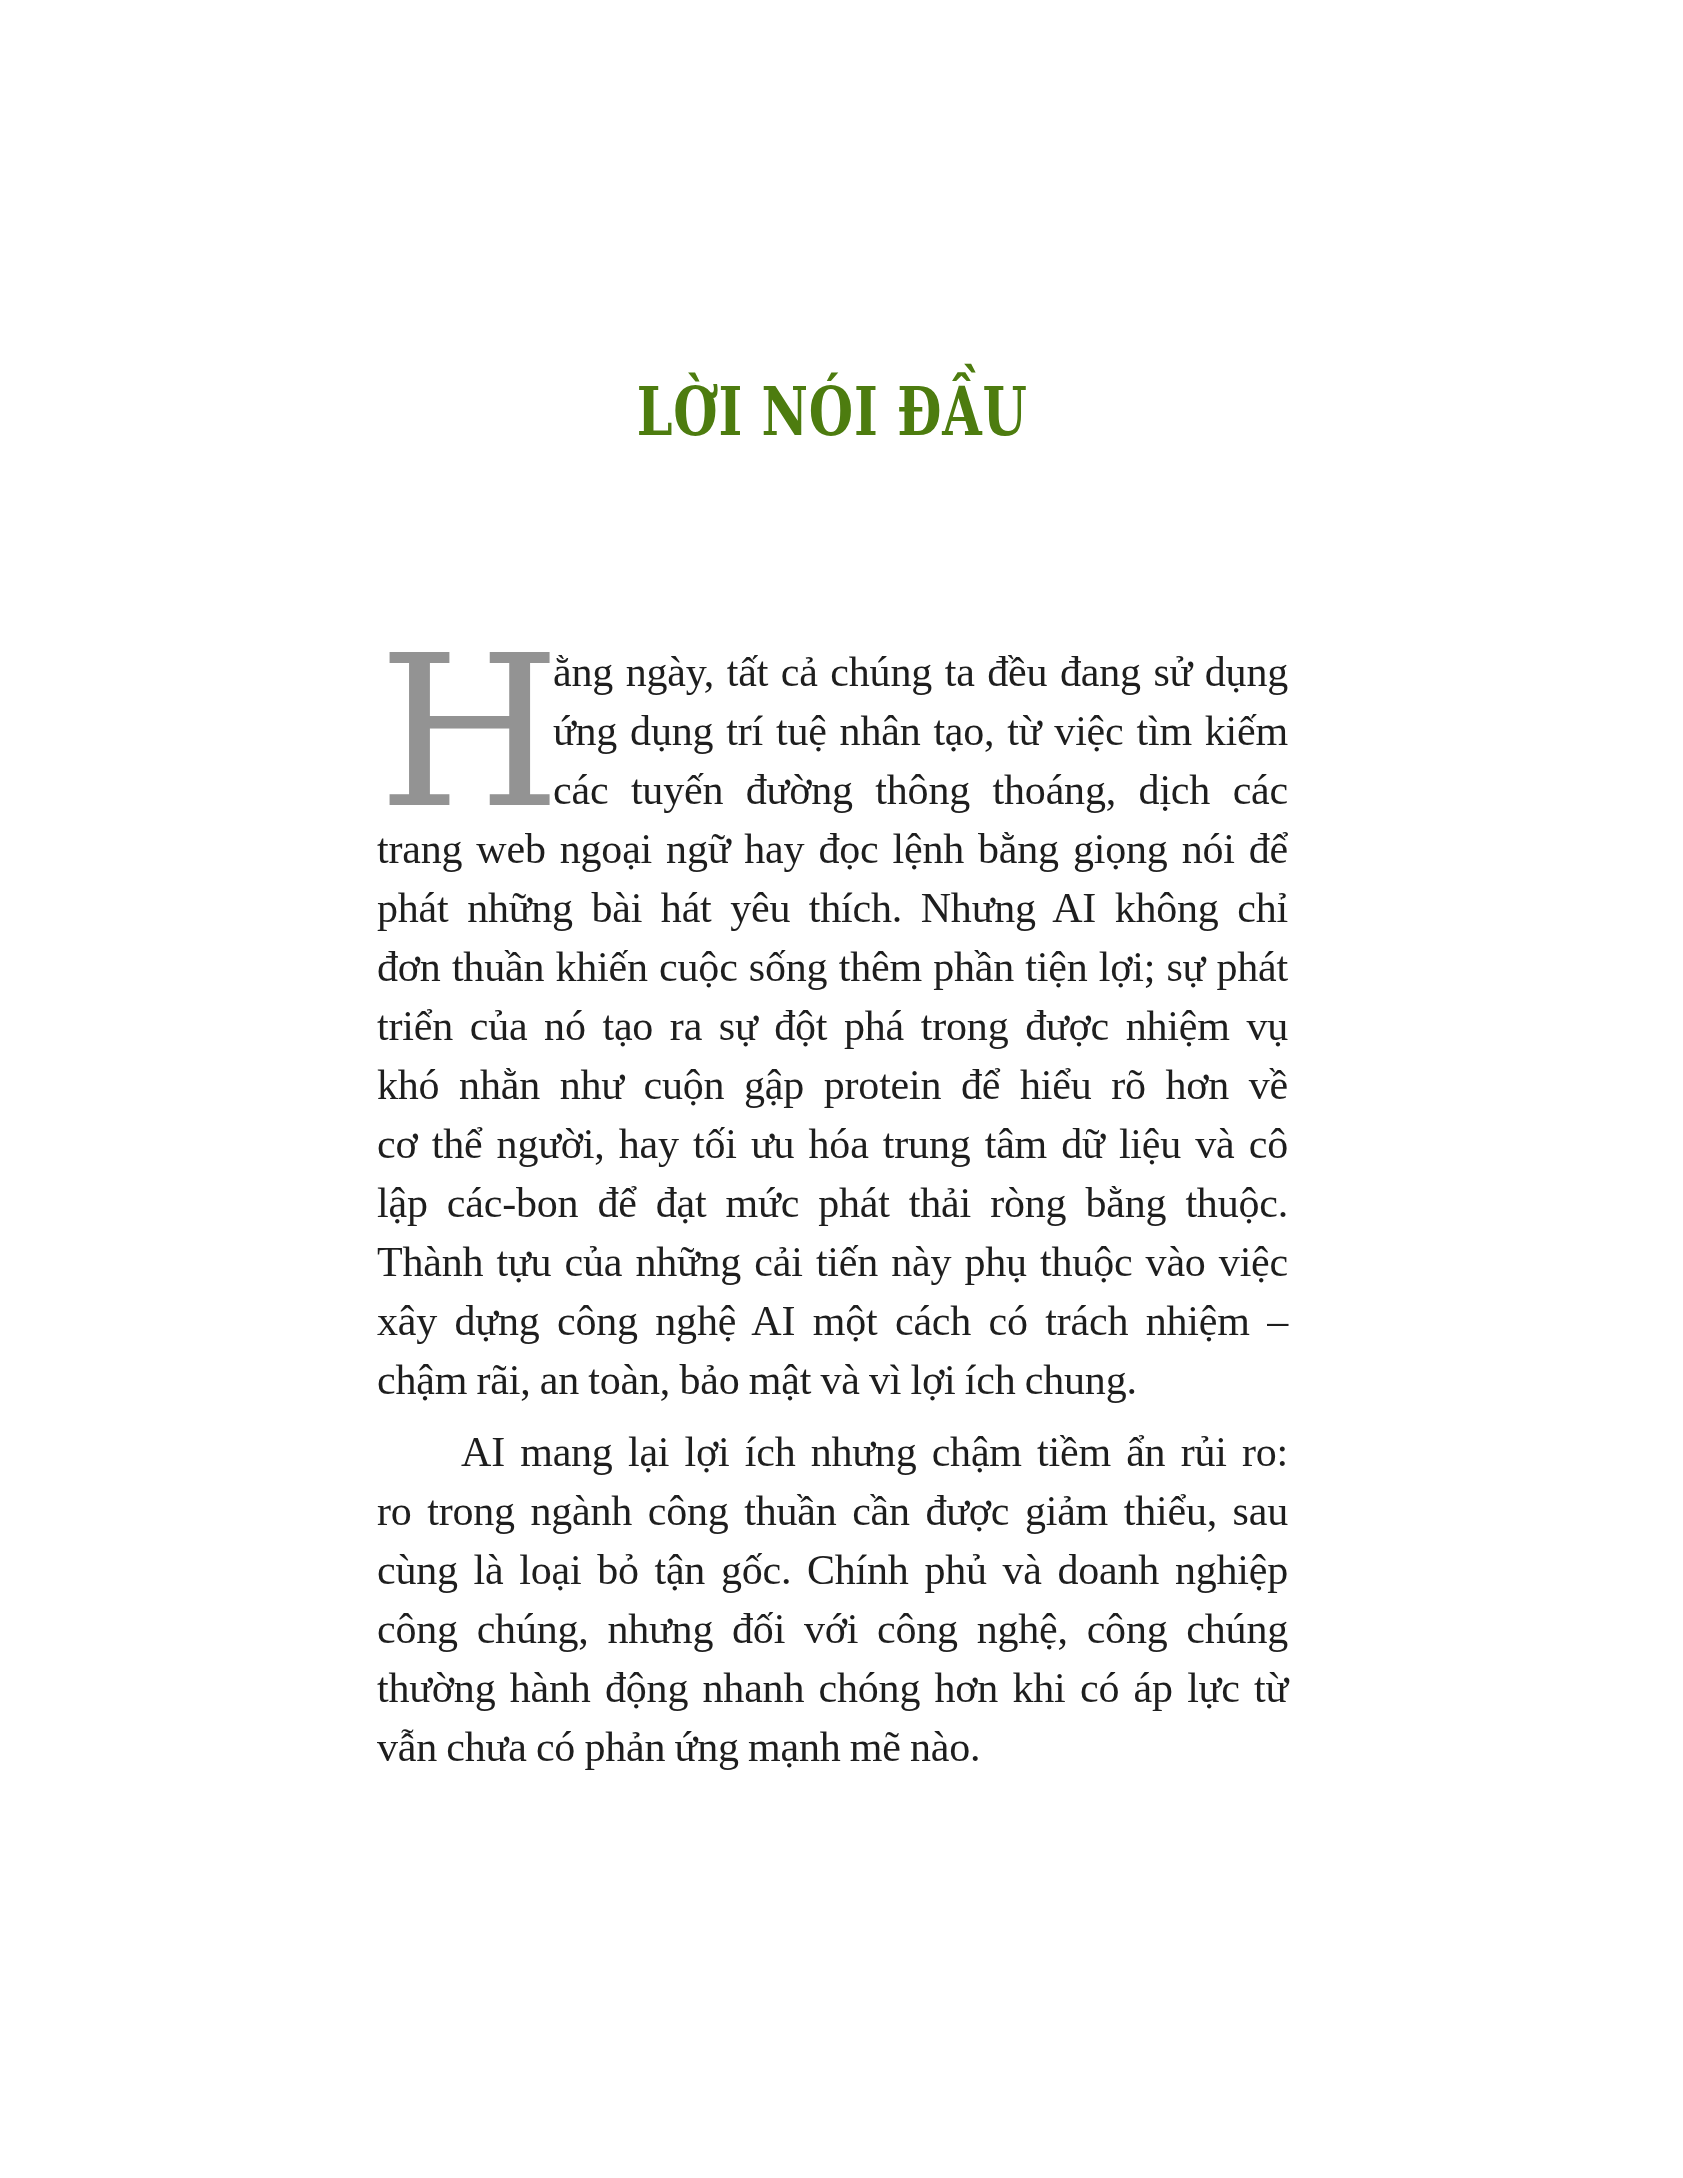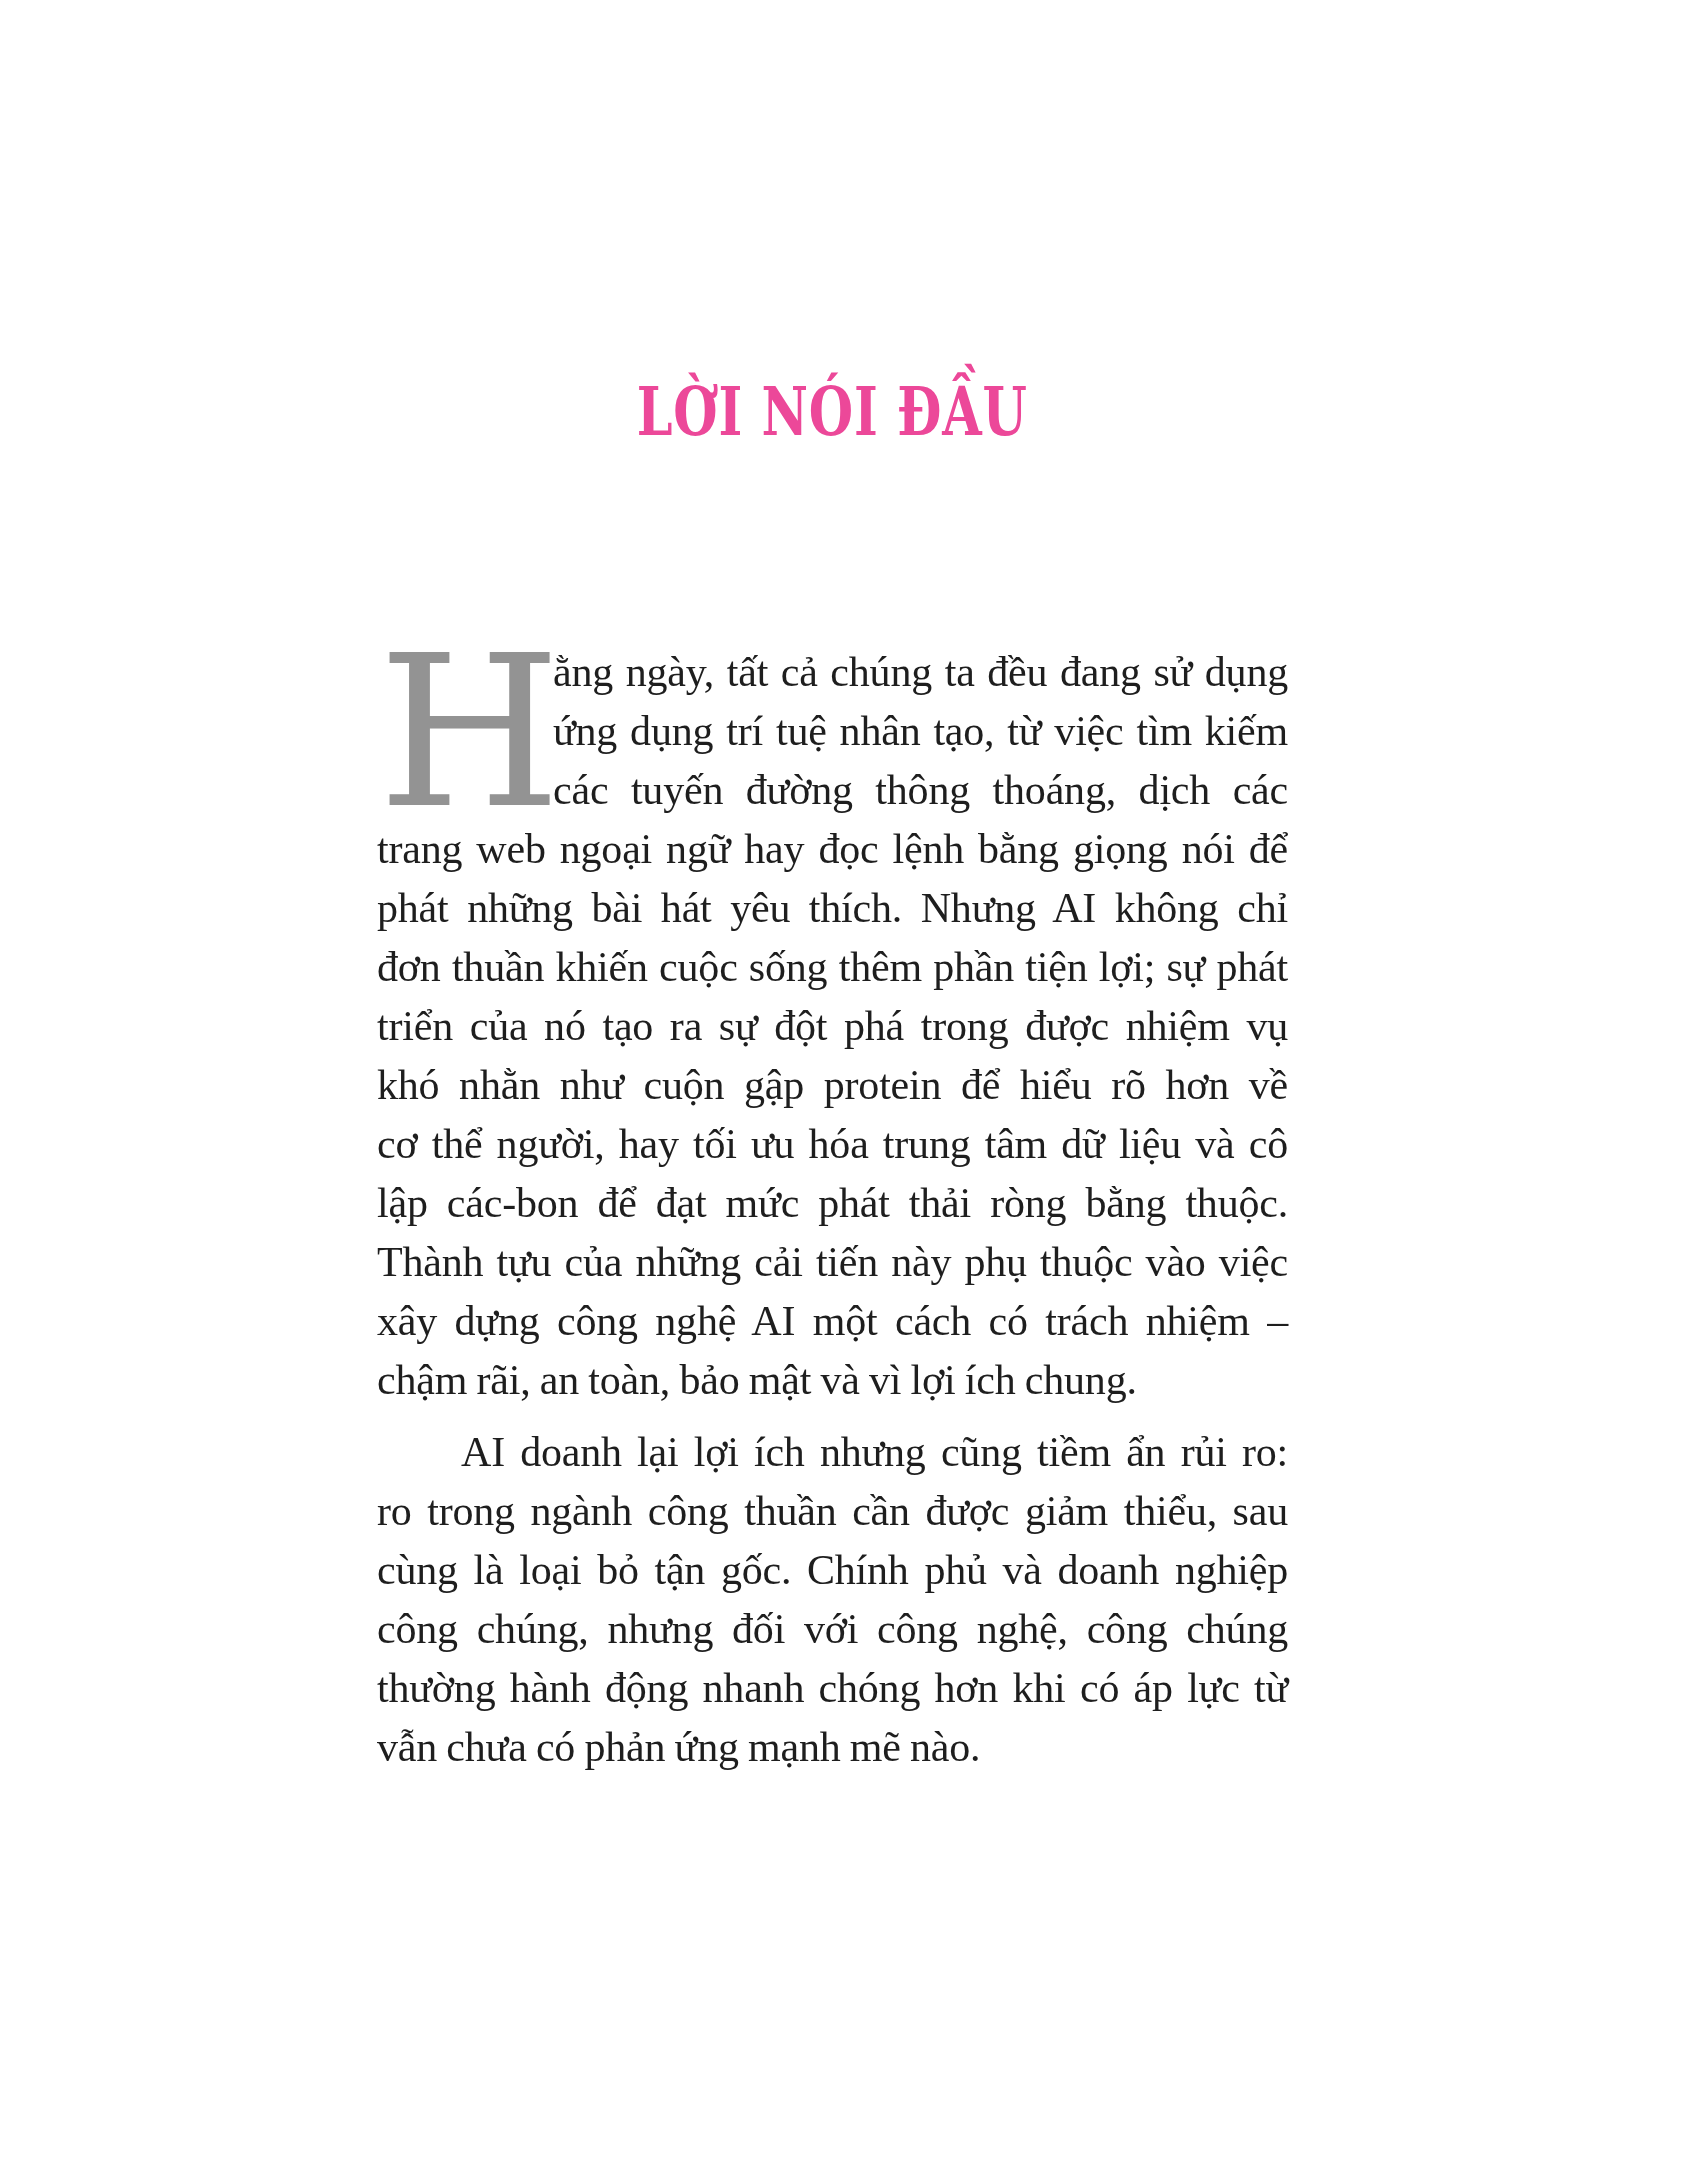--- a/index.html
+++ b/index.html
@@ -65,41 +65,41 @@
     text-align-last: left;
   }
   .line.dropcap-clear { padding-left: 176px; }
   .line.indented { padding-left: 84px; }
 </style>
 </head>
 <body>
 
 <div class="page" style="background: rgb(255, 255, 255);">
   <div class="content">
-    <h1 class="chapter-title" style="color: #ec4899;"><span class="squeeze">LỜI NÓI ĐẦU</span></h1>
+    <h1 class="chapter-title" style="color: #4d7c0f;"><span class="squeeze">LỜI NÓI ĐẦU</span></h1>
     <div class="body-text" style="color: rgb(30, 30, 30);">
       <span class="drop-cap" style="color: rgb(147, 147, 147);">H</span>
 
     <div class="paragraph">
           <div class="line dropcap-clear">ằng ngày, tất cả chúng ta đều đang sử dụng</div>
           <div class="line dropcap-clear">ứng dụng trí tuệ nhân tạo, từ việc tìm kiếm</div>
           <div class="line dropcap-clear">các tuyến đường thông thoáng, dịch các</div>
           <div class="line">trang web ngoại ngữ hay đọc lệnh bằng giọng nói để</div>
           <div class="line">phát những bài hát yêu thích. Nhưng AI không chỉ</div>
           <div class="line">đơn thuần khiến cuộc sống thêm phần tiện lợi; sự phát</div>
           <div class="line">triển của nó tạo ra sự đột phá trong được nhiệm vụ</div>
           <div class="line">khó nhằn như cuộn gập protein để hiểu rõ hơn về</div>
           <div class="line">cơ thể người, hay tối ưu hóa trung tâm dữ liệu và cô</div>
           <div class="line">lập các-bon để đạt mức phát thải ròng bằng thuộc.</div>
           <div class="line">Thành tựu của những cải tiến này phụ thuộc vào việc</div>
           <div class="line">xây dựng công nghệ AI một cách có trách nhiệm –</div>
           <div class="line last">chậm rãi, an toàn, bảo mật và vì lợi ích chung.</div>
         </div>
         <div class="paragraph">
-          <div class="line indented">AI doanh lại lợi ích nhưng cũng tiềm ẩn rủi ro:</div>
+          <div class="line indented">AI mang lại lợi ích nhưng chậm tiềm ẩn rủi ro:</div>
           <div class="line">ro trong ngành công thuần cần được giảm thiểu, sau</div>
           <div class="line">cùng là loại bỏ tận gốc. Chính phủ và doanh nghiệp</div>
           <div class="line">công chúng, nhưng đối với công nghệ, công chúng</div>
           <div class="line">thường hành động nhanh chóng hơn khi có áp lực từ</div>
           <div class="line last">vẫn chưa có phản ứng mạnh mẽ nào.</div>
         </div>
       </div>
   </div>
 </div>
 

